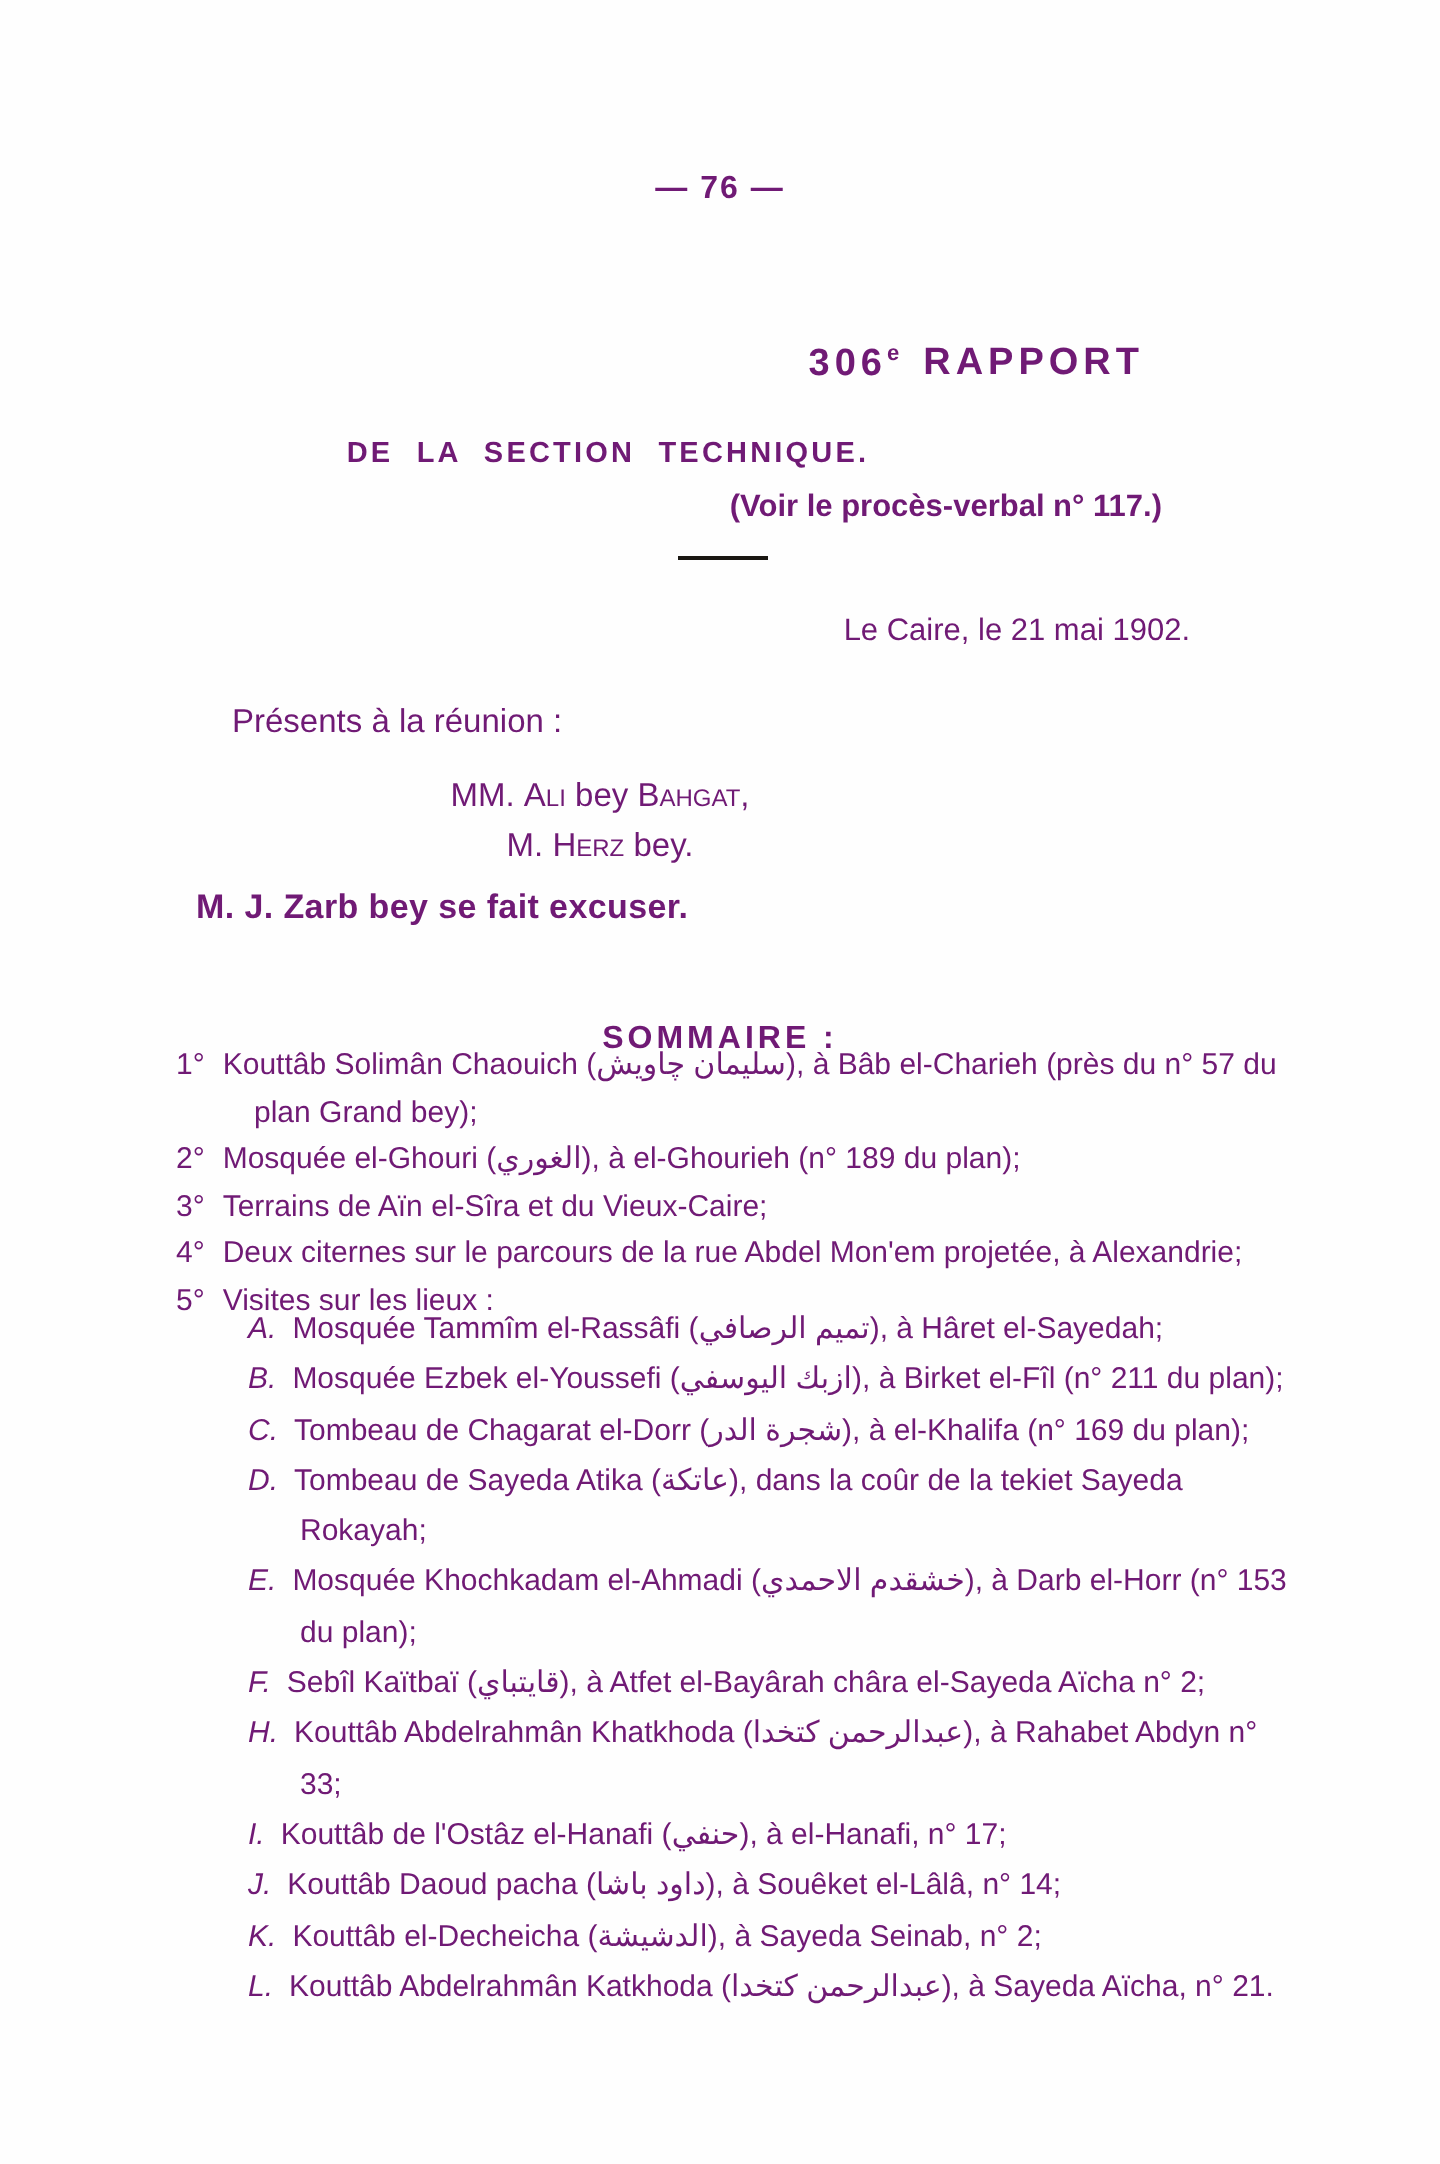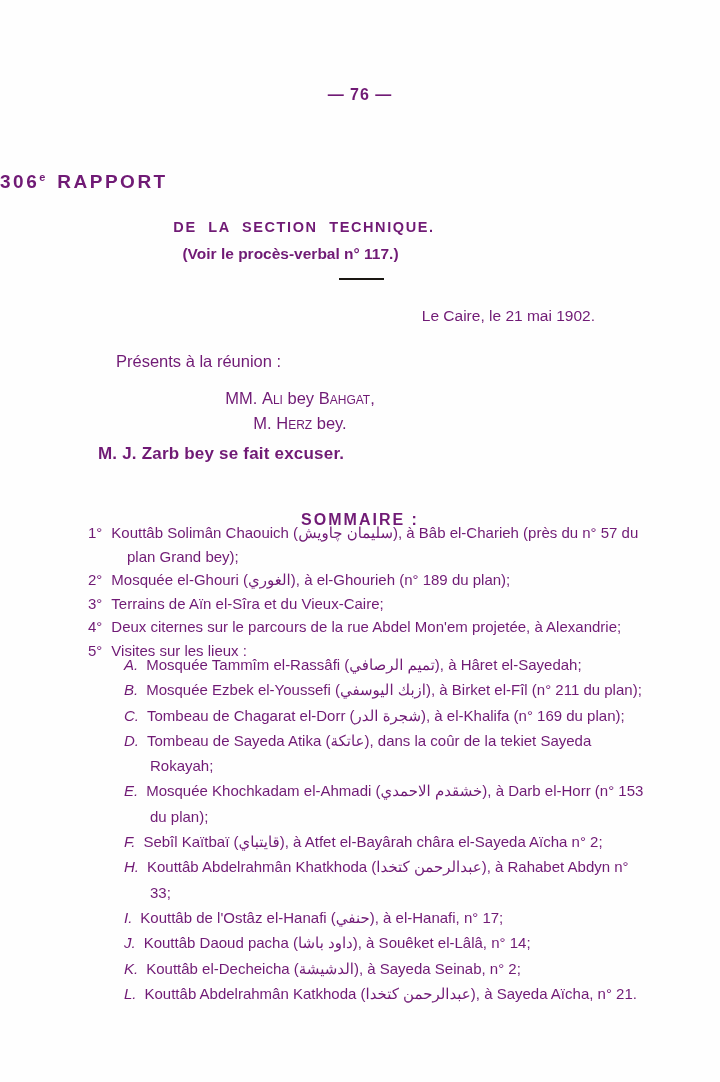--- a/index.html
+++ b/index.html
@@ -11,32 +11,32 @@
     color:#701a75;
     font-family:Liberation Sans, sans-serif;
     overflow:hidden;
   }
   .pageno{
     position:absolute;top:86px;left:0;width:720px;
     text-align:center;font-weight:bold;font-size:16px;letter-spacing:1px;
   }
   .title{
     position:absolute;top:171px;left:0;width:572px;
-    text-align:left;font-weight:bold;font-size:19px;letter-spacing:2.5px;
+    text-align:right;font-weight:bold;font-size:19px;letter-spacing:2.5px;
   }
   .title sup{font-size:11px;letter-spacing:0;}
   .title .title-word{margin-left:12px;}
   .subtitle{
     position:absolute;top:219px;left:0;width:608px;
     text-align:center;font-weight:bold;font-size:14.5px;
     letter-spacing:1.6px;word-spacing:6px;
   }
   .note{
     position:absolute;top:245px;left:0;width:581px;
-    text-align:center;font-size:15.5px;font-weight:bold;
+    text-align:right;font-size:15.5px;font-weight:bold;
   }
   .rule{
     position:absolute;top:278px;left:339px;width:45px;height:0;
     border-top:2px solid #1a1712;
   }
   .dateline{
     position:absolute;top:307px;right:125px;
     font-size:15.5px;
   }
   .presents{

